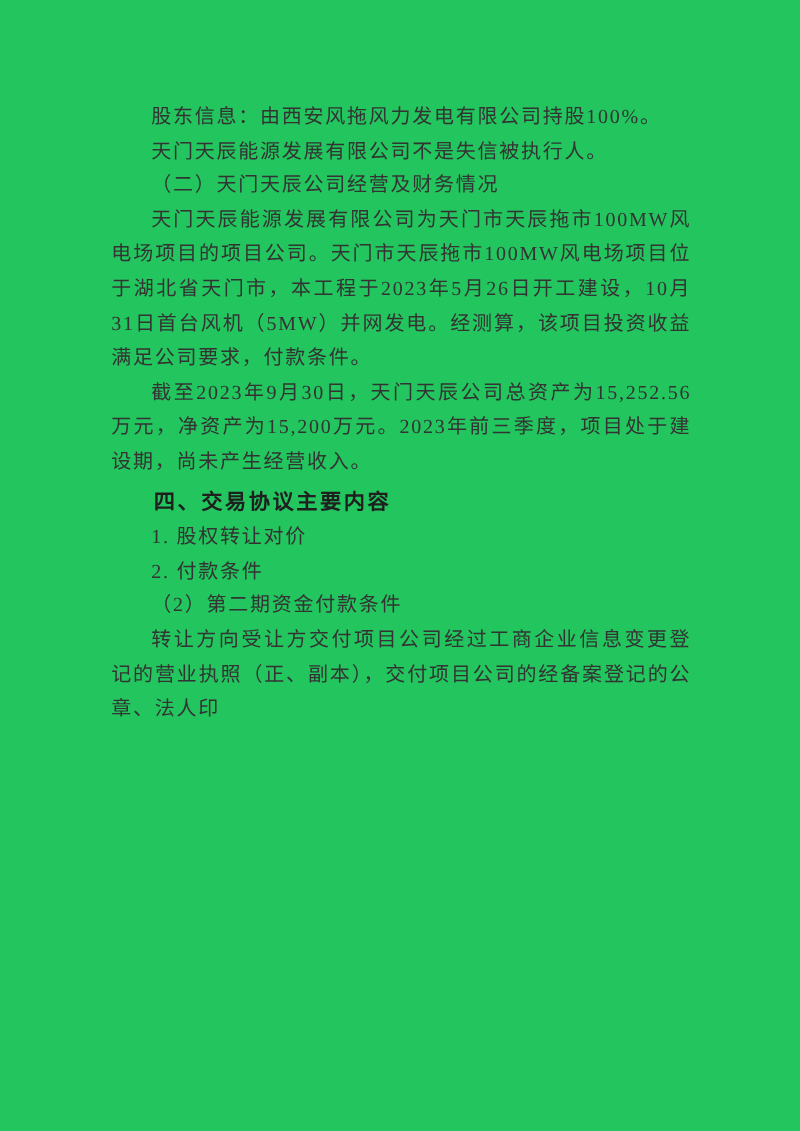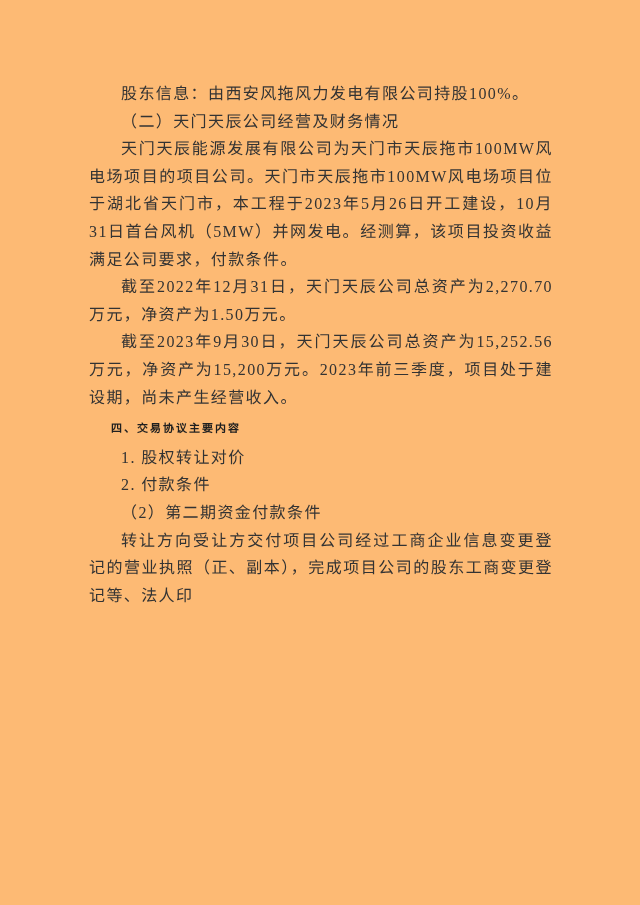--- a/index.html
+++ b/index.html
@@ -5,21 +5,21 @@
 <style>
   html, body {
     margin: 0;
     padding: 0;
     background: #ffffff;
   }
   .page {
     position: relative;
     width: 640px;
     height: 905px;
-    background: #fdba74;
+    background: #22c55e;
     overflow: hidden;
   }
   .content {
     position: absolute;
     left: 89px;
     top: 80px;
     width: 464px;
     font-family: "Liberation Serif", "DejaVu Serif", serif;
     font-size: 16px;
     line-height: 27.6px;
@@ -28,36 +28,36 @@
     text-align: justify;
   }
   .content p {
     margin: 0;
     padding: 0;
     text-indent: 2em;
   }
   .content p.heading {
     font-family: "Liberation Sans", "DejaVu Sans", sans-serif;
     font-weight: bold;
-    font-size: 11px;
+    font-size: 17px;
     color: #1f1f1f;
     letter-spacing: 2px;
     margin-top: 4px;
     margin-bottom: 1px;
   }
 </style>
 </head>
 <body>
 
 <div class="page">
   <div class="content">
     <p>股东信息：由西安风拖风力发电有限公司持股100%。</p>
+    <p>天门天辰能源发展有限公司不是失信被执行人。</p>
     <p>（二）天门天辰公司经营及财务情况</p>
     <p>天门天辰能源发展有限公司为天门市天辰拖市100MW风电场项目的项目公司。天门市天辰拖市100MW风电场项目位于湖北省天门市，本工程于2023年5月26日开工建设，10月31日首台风机（5MW）并网发电。经测算，该项目投资收益满足公司要求，付款条件。</p>
-    <p>截至2022年12月31日，天门天辰公司总资产为2,270.70万元，净资产为1.50万元。</p>
     <p>截至2023年9月30日，天门天辰公司总资产为15,252.56万元，净资产为15,200万元。2023年前三季度，项目处于建设期，尚未产生经营收入。</p>
     <p class="heading">四、交易协议主要内容</p>
     <p>1. 股权转让对价</p>
     <p>2. 付款条件</p>
     <p>（2）第二期资金付款条件</p>
-    <p>转让方向受让方交付项目公司经过工商企业信息变更登记的营业执照（正、副本），完成项目公司的股东工商变更登记等、法人印</p>
+    <p>转让方向受让方交付项目公司经过工商企业信息变更登记的营业执照（正、副本），交付项目公司的经备案登记的公章、法人印</p>
   </div>
 </div>
 
 </body></html>

